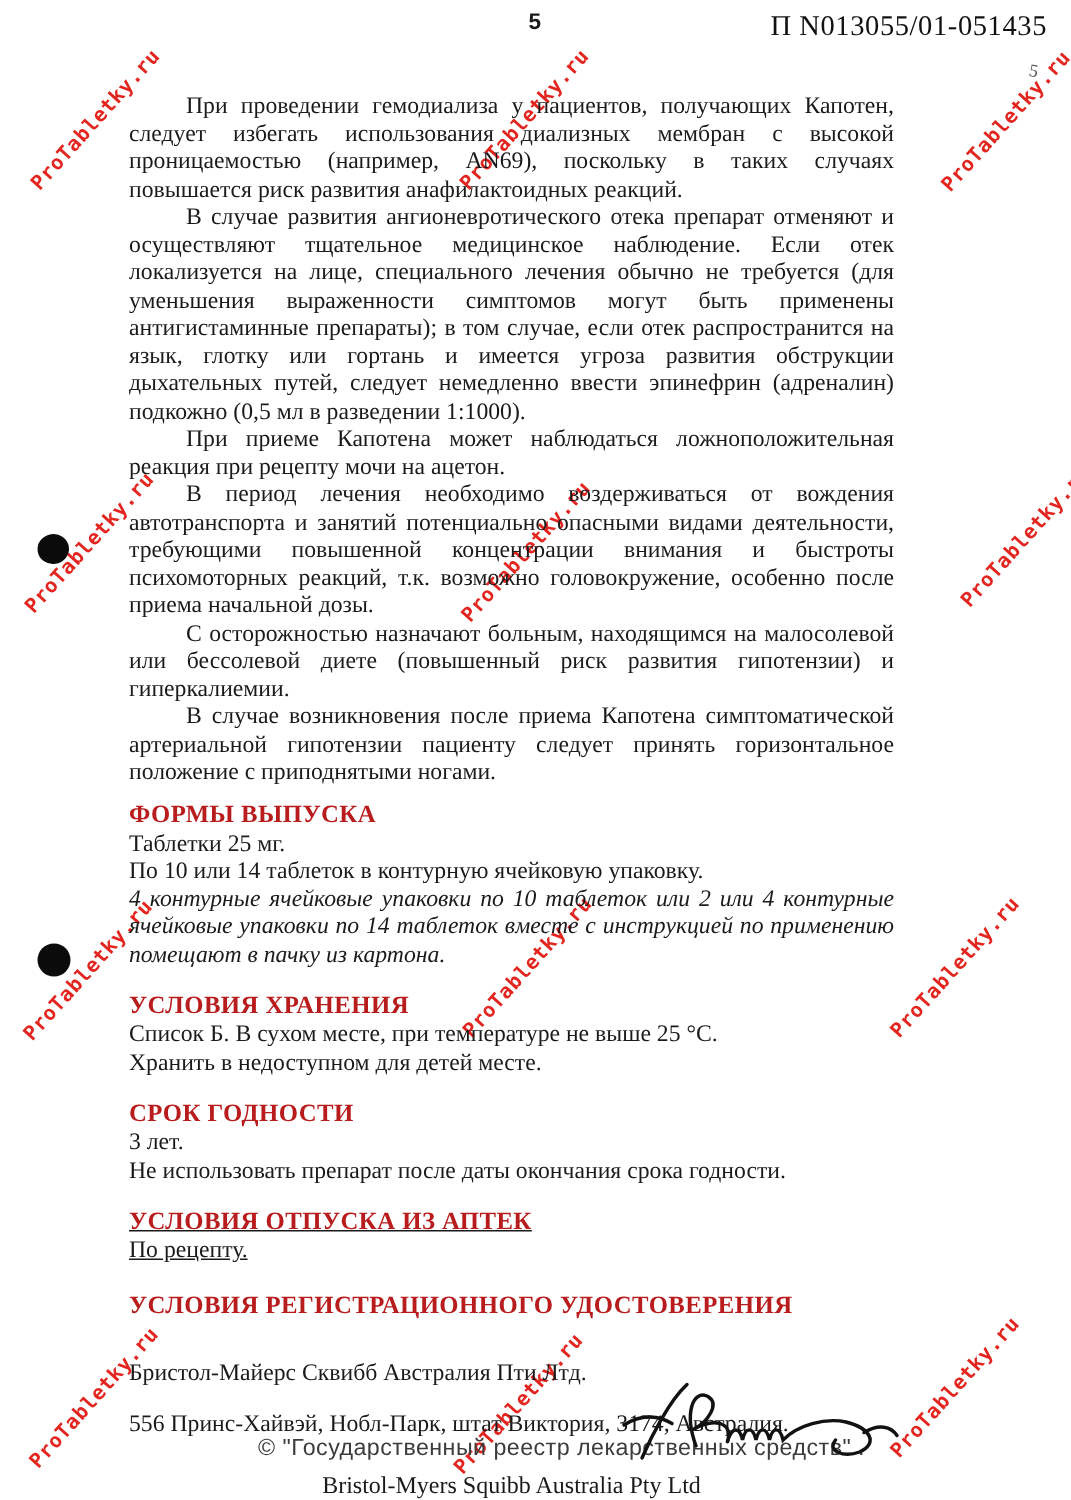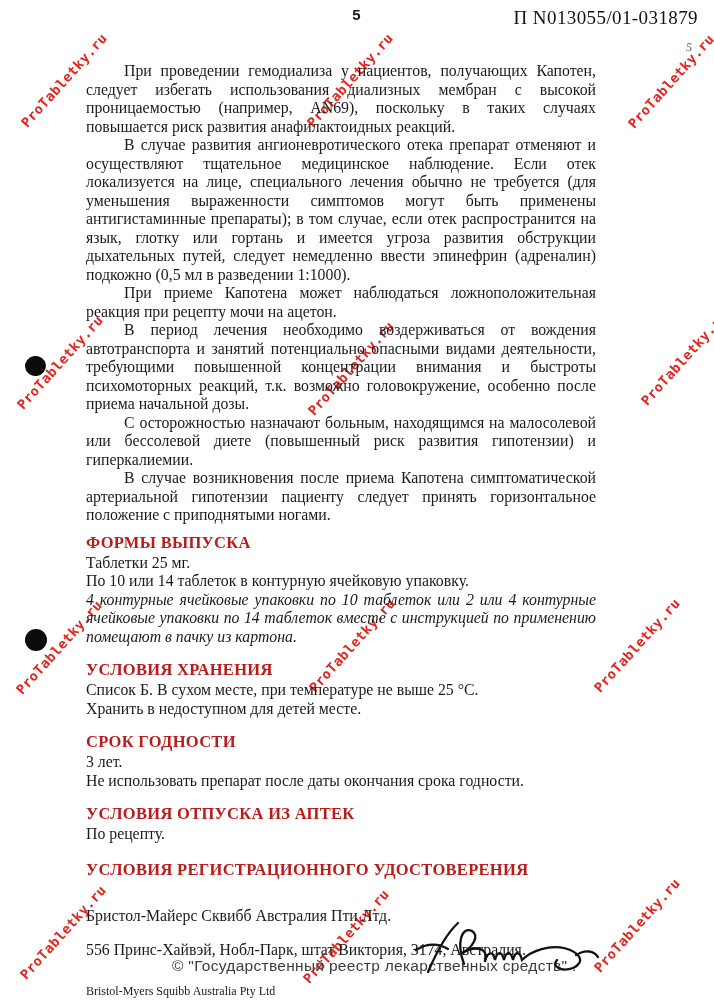--- a/index.html
+++ b/index.html
@@ -36,21 +36,21 @@
     margin:0 0 2px 0;
     font-size:16.5px;line-height:19px;font-weight:bold;
     letter-spacing:.3px;text-align:left;color:#b91c1c;
   }
   .section .line{text-indent:0;text-align:left;}
   .section .wrapline{text-indent:0;text-align:justify;font-style:italic;}
   .sec-forms{margin-top:8px;}
   .sec-owner .line{margin-top:16px;}
   .owner-gap{height:10px;}
   .latin{margin-top:22px;}
-  .latin .line{text-indent:0;text-align:left;font-size:12px;}
+  .latin .line{text-indent:0;text-align:center;font-size:16px;}
   
   .wm{
     position:absolute;width:124px;height:16px;
     font-family:"DejaVu Sans Mono","Liberation Mono",monospace;
     font-size:13.5px;font-weight:bold;letter-spacing:.5px;
     transform:rotate(-48deg);transform-origin:center center;
     white-space:nowrap;pointer-events:none;text-align:center;
   }
   
   .dot{
@@ -65,21 +65,21 @@
     font-family:"Liberation Sans","DejaVu Sans",sans-serif;
     font-size:15.5px;letter-spacing:.3px;color:#3c3c3c;
   }
 </style>
 </head>
 <body>
 
 <div class="page">
 
   <div class="page-number">5</div>
-  <div class="reg-number">П N013055/01-031879</div>
+  <div class="reg-number">П N013055/01-051435</div>
   <div class="corner-mark">5</div>
 
   <div class="wm" style="left: 2px; top: 72px; color: rgb(227, 37, 31);">ProTabletky.ru</div>
   <div class="wm" style="left: 288px; top: 72px; color: rgb(227, 37, 31);">ProTabletky.ru</div>
   <div class="wm" style="left: 609px; top: 73px; color: rgb(227, 37, 31);">ProTabletky.ru</div>
 
   <div class="wm" style="left: -2px; top: 354px; color: rgb(227, 37, 31);">ProTabletky.ru</div>
   <div class="wm" style="left: 289px; top: 360px; color: rgb(227, 37, 31);">ProTabletky.ru</div>
   <div class="wm" style="left: 622px; top: 350px; color: rgb(227, 37, 31);">ProTabletky.ru</div>
 
@@ -114,21 +114,21 @@
       <p class="line">Список Б. В сухом месте, при температуре не выше 25 °С.</p>
       <p class="line">Хранить в недоступном для детей месте.</p>
     </div>
 
     <div class="section">
       <h2>СРОК ГОДНОСТИ</h2>
       <p class="line">3 лет.</p>
       <p class="line">Не использовать препарат после даты окончания срока годности.</p>
     </div>
 
-    <div class="section" style="">
+    <div class="section" style="text-decoration:underline;">
       <h2>УСЛОВИЯ ОТПУСКА ИЗ АПТЕК</h2>
       <p class="line">По рецепту.</p>
     </div>
 
     <div class="section sec-owner" style="margin-top:16px;">
       <h2>УСЛОВИЯ РЕГИСТРАЦИОННОГО УДОСТОВЕРЕНИЯ</h2>
       <div class="owner-gap"></div>
       <p class="line">Бристол-Майерс Сквибб Австралия Пти Лтд.</p>
       <p class="line">556 Принс-Хайвэй, Нобл-Парк, штат Виктория, 3174, Австралия.</p>
     </div>

